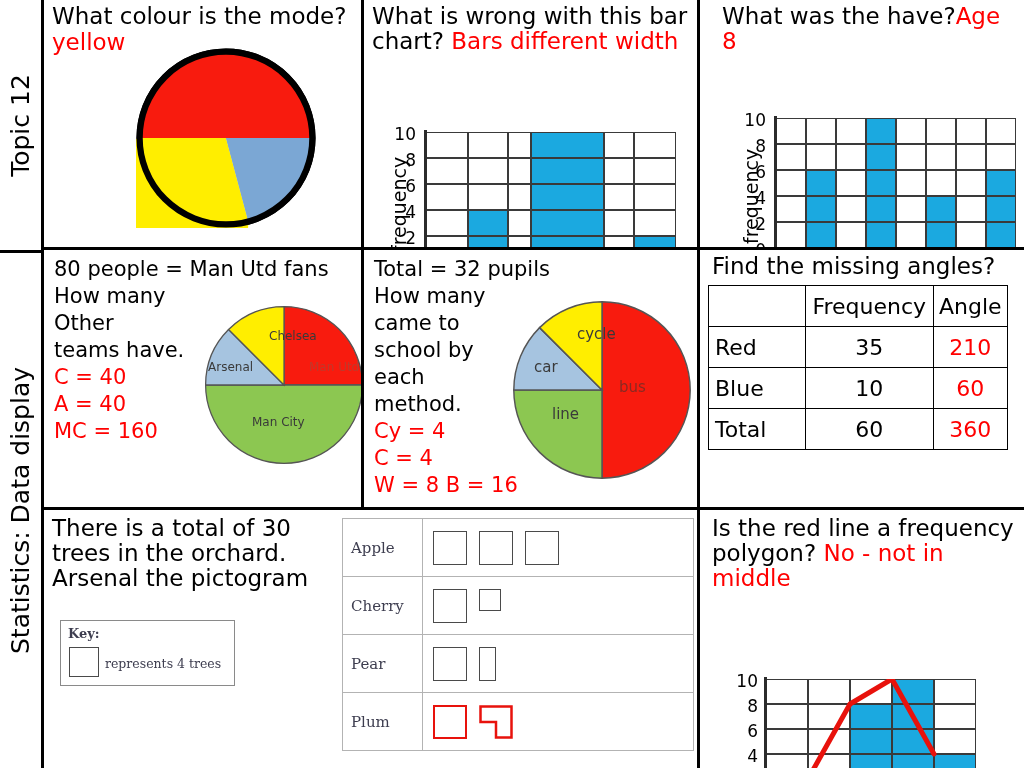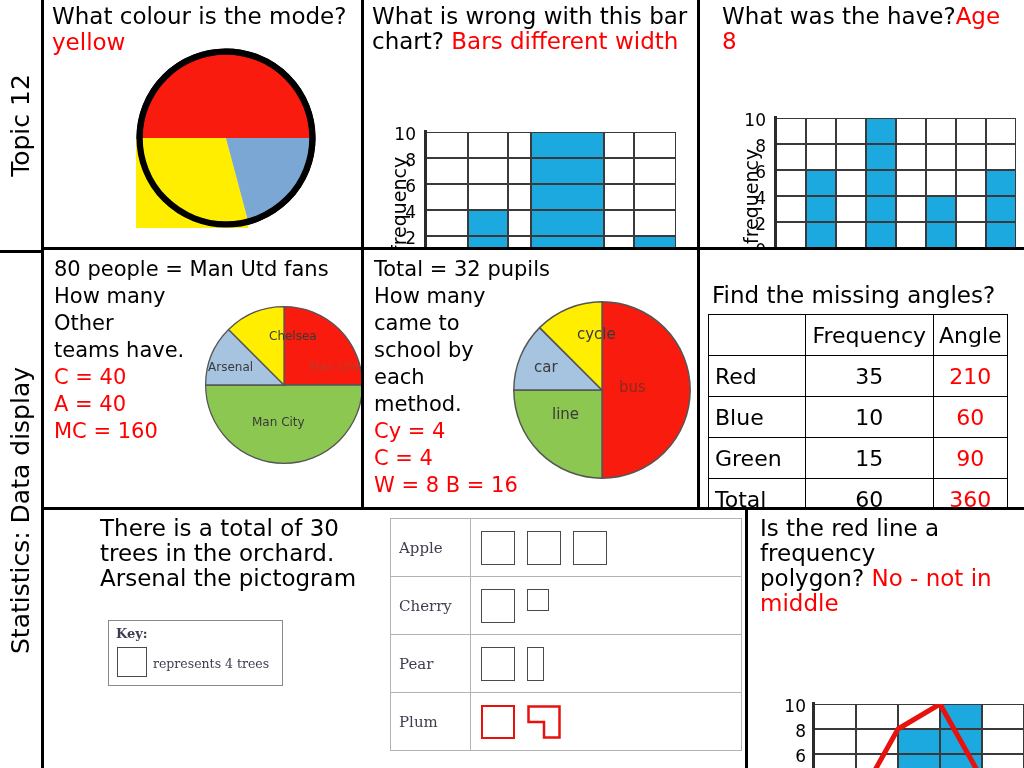--- a/index.html
+++ b/index.html
@@ -32,31 +32,31 @@
     white-space:nowrap;
     font-size:25px;
     color:#000;
     letter-spacing:0px;
   }
   
   .grid{flex:1 1 auto;display:flex;flex-direction:column;}
   .row{display:flex;box-sizing:border-box;}
   .row1{height:250px;flex:0 0 250px;border-bottom:3px solid #000;}
   .row2{height:260px;flex:0 0 260px;border-bottom:3px solid #000;}
-  .row3{flex:1 1 auto;padding-left:48px;}
+  .row3{flex:1 1 auto;}
   .cell{box-sizing:border-box;position:relative;overflow:hidden;}
   .vdiv{border-right:3px solid #000;}
 
   .c-r1-1{width:320px;flex:0 0 320px;}
   .c-r1-2{width:336px;flex:0 0 336px;}
   .c-r1-3{flex:1 1 auto;}
 
   .c-r2-1{width:320px;flex:0 0 320px;}
   .c-r2-2{width:336px;flex:0 0 336px;}
-  .c-r2-3{flex:1 1 auto;margin-top:29px;}
+  .c-r2-3{flex:1 1 auto;}
 
   .c-r3-1{width:656px;flex:0 0 656px;}
   .c-r3-2{flex:1 1 auto;}
 
   
   .q{
     font-size:23px;line-height:25px;color:#000;
     padding:4px 6px 0 8px;
   }
   .ans{color:#ff0000;}
@@ -369,25 +369,20 @@
           </tr>
           <tr>
             <td class="rowhead">Red</td>
             <td>35</td>
             <td class="redval">210</td>
           </tr>
           <tr>
             <td class="rowhead">Blue</td>
             <td>10</td>
             <td class="redval">60</td>
-          </tr>
-          <tr>
-            <td class="rowhead">Green</td>
-            <td>15</td>
-            <td class="redval">90</td>
           </tr>
           <tr>
             <td class="rowhead">Total</td>
             <td>60</td>
             <td class="redval">360</td>
           </tr>
         </tbody>
           </table>
       </div>
     </div>

